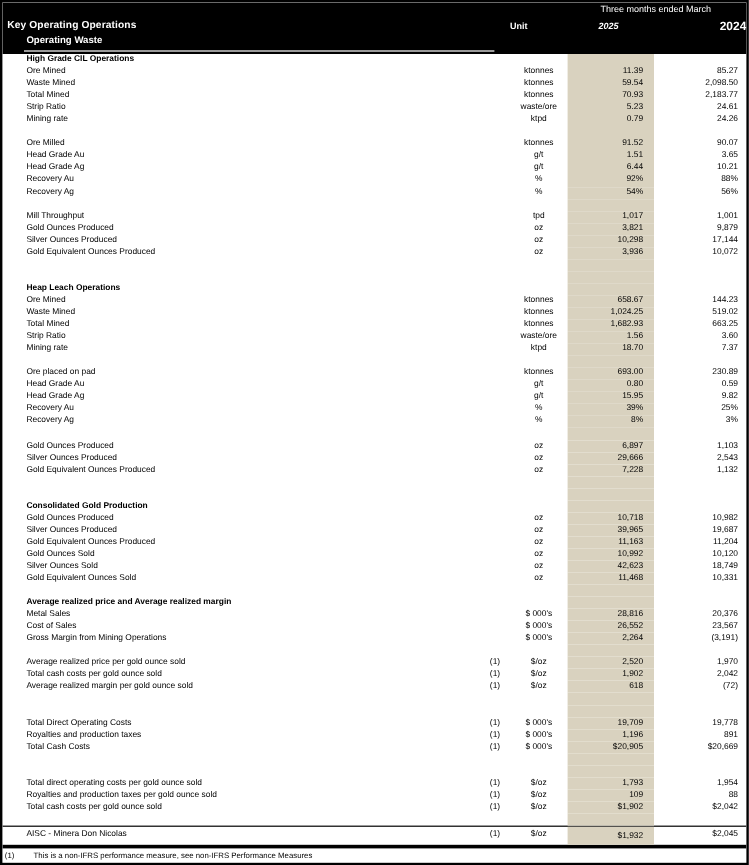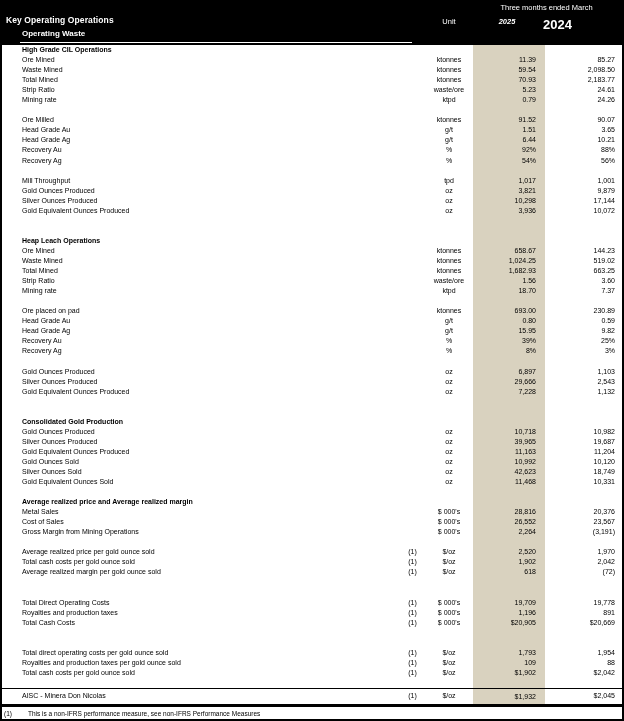--- a/index.html
+++ b/index.html
@@ -13,23 +13,23 @@
     color:#000;
     position:relative;
     overflow:hidden;
   }
   
   .hdr { position:relative; height:43px; background:#000; color:#fff; }
   .hdr-title { position:absolute; left:4px; top:13px; font-size:8.5px; font-weight:bold; letter-spacing:.1px; }
   .hdr-sub { position:absolute; left:20px; top:27px; font-size:8px; font-weight:bold; }
   .hdr-underline { position:absolute; left:18px; top:40px; width:392px; border-top:1.5px solid #fff; }
   .hdr-period { position:absolute; left:469px; top:1px; width:151px; text-align:center; font-size:7.5px; font-weight:normal; }
-  .hdr-unit { position:absolute; left:423px; top:15px; width:48px; text-align:center; font-size:7.5px; font-weight:normal; }
+  .hdr-unit { position:absolute; left:423px; top:15px; width:48px; font-size:7.5px; font-weight:bold; }
   .hdr-y2025 { position:absolute; left:469px; top:15px; width:72px; text-align:center; font-size:7.5px; font-weight:bold;font-style:italic; }
-  .hdr-y2024 { position:absolute; left:541px; top:15px; width:79px; text-align:left; font-size:13px; font-weight:bold; }
+  .hdr-y2024 { position:absolute; left:541px; top:15px; width:79px; text-align:right; font-size:10px; font-weight:bold; }
   
   .tbody { width:620px; }
   .row { display:flex; height:10.05px; line-height:10.05px; font-size:7px; white-space:nowrap; }
   .c-label { width:398px; padding-left:20px; overflow:hidden; }
   .row.section .c-label { font-weight:bold; }
   .c-note { width:25px; text-align:center; }
   .c-unit { width:48px; text-align:center; }
   .c-2025 { width:72px; text-align:right; padding-right:9px; background:var(--beige,#d9d2bf); }
   .c-2024 { width:77px; text-align:right; padding-right:7px; }
   .row.aisc { height:19px; line-height:14px; border-top:1px solid #000; border-bottom:3px solid #000; }

